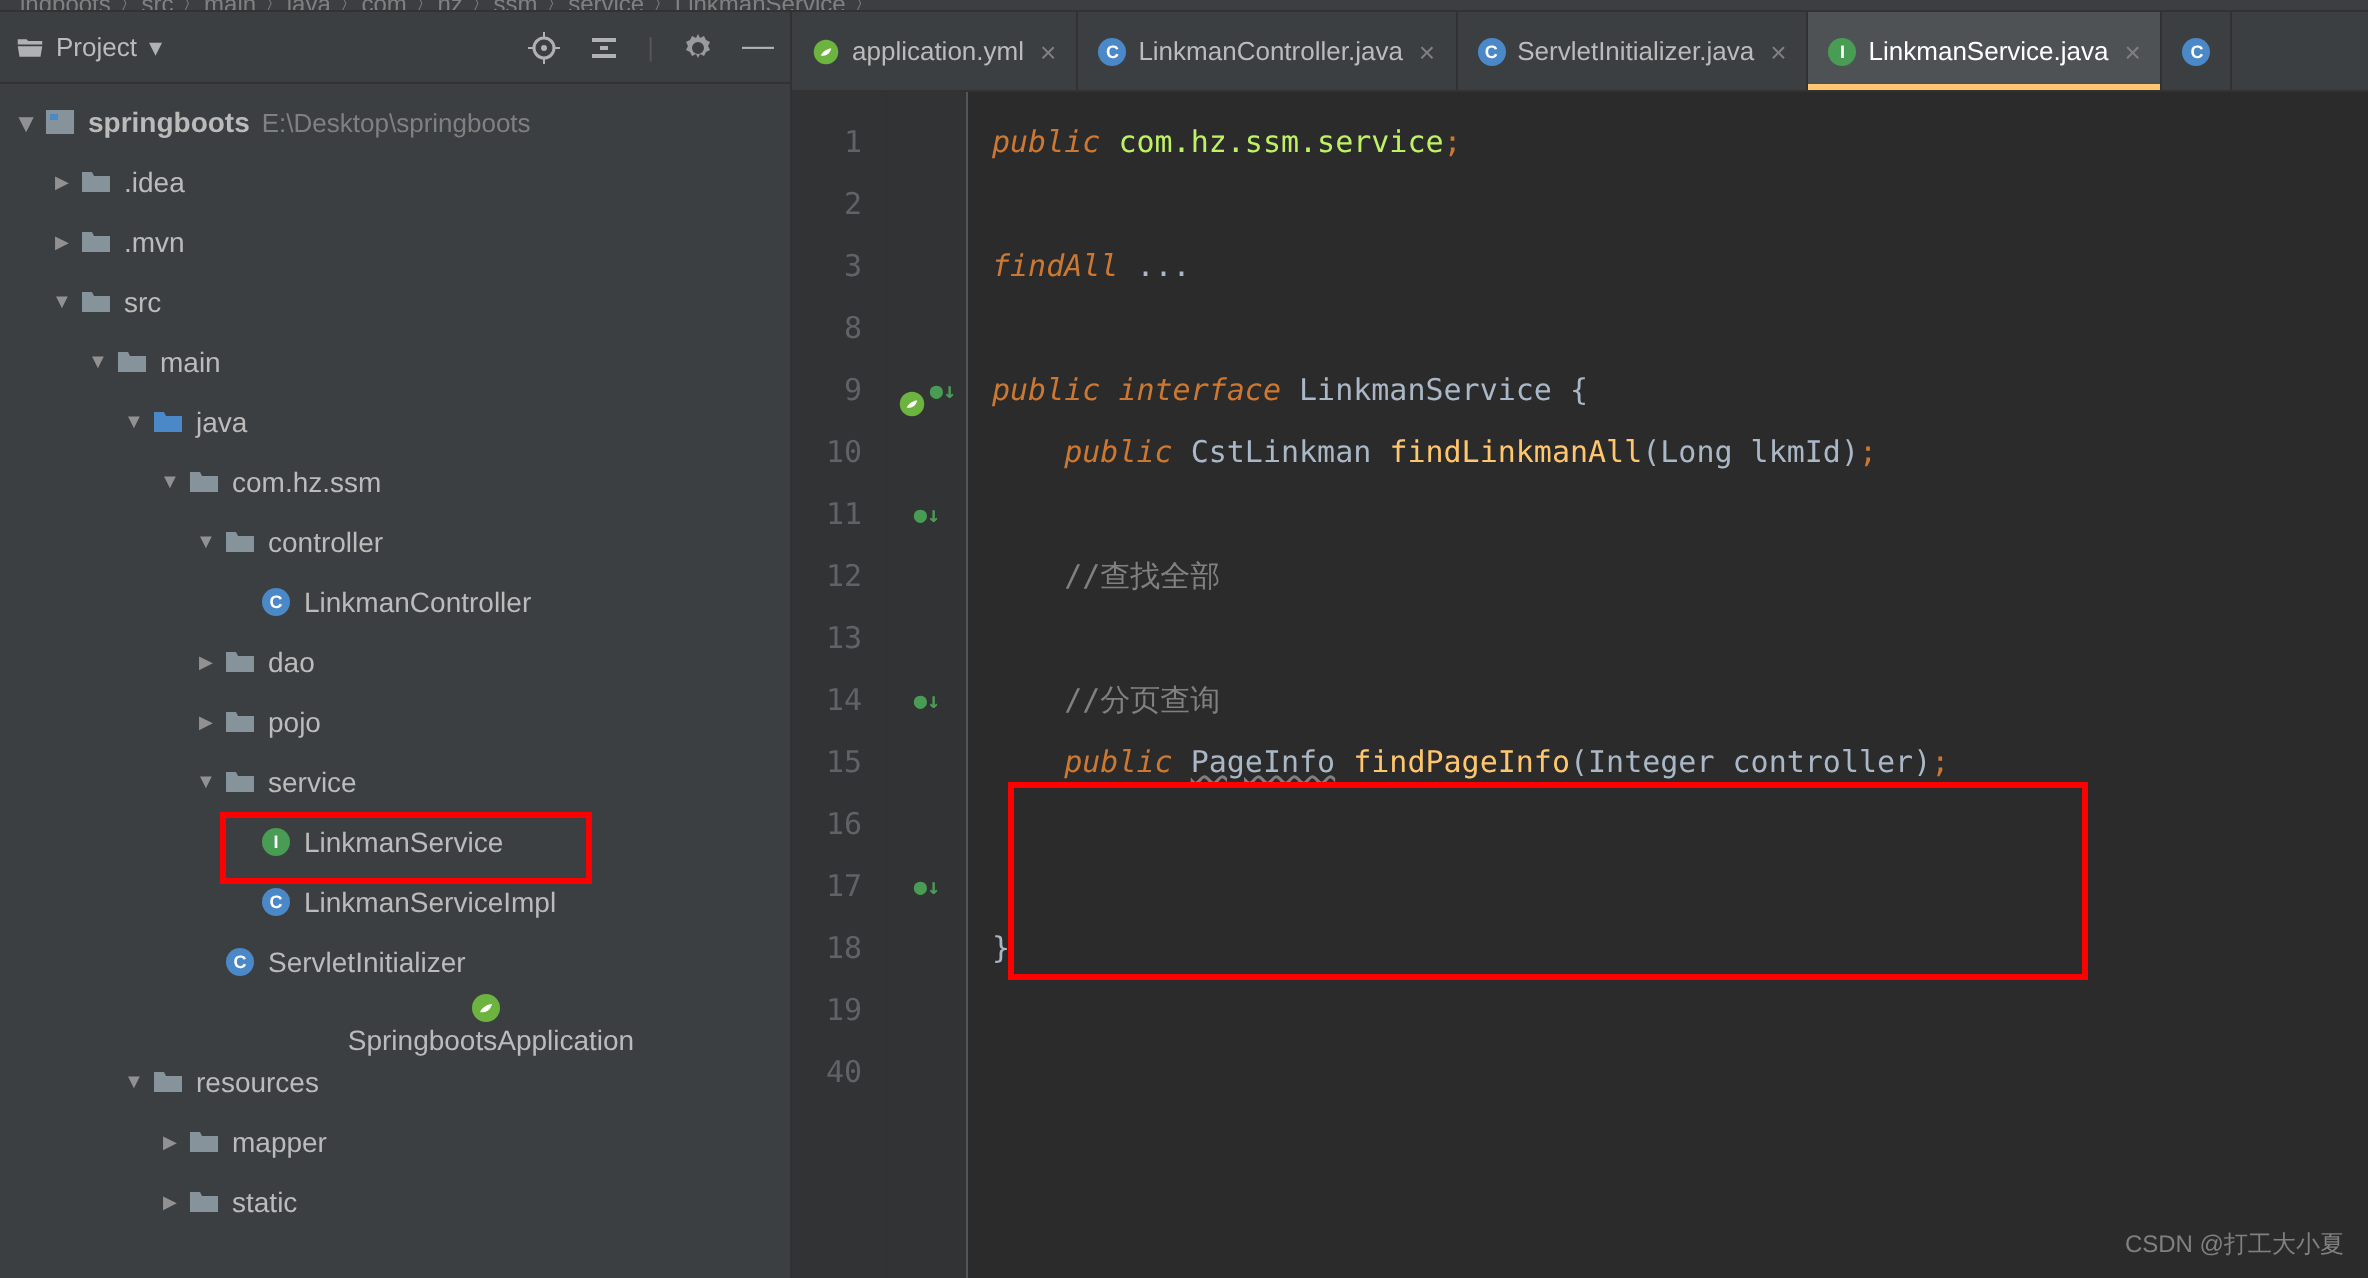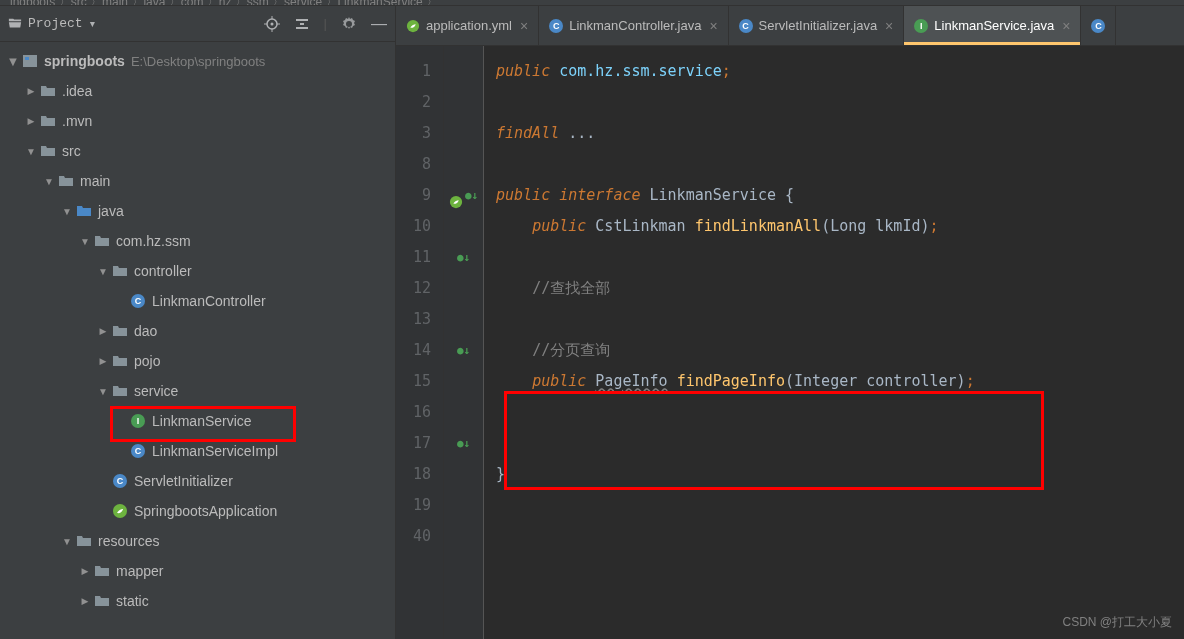--- a/index.html
+++ b/index.html
@@ -38,25 +38,24 @@
     .sidebar-header {
       height: 36px;
       display: flex;
       align-items: center;
       justify-content: space-between;
       padding: 0 8px;
       border-bottom: 1px solid #323232;
     }
     .project-label {
       display: flex;
-      align-items: flex-start;
+      align-items: flex-end;
       gap: 6px;
       color: #bbbbbb;
       cursor: pointer;
-      font-family: Liberation Mono, monospace;
     }
     .project-label .icon-folder-open {
       width: 14px;
       height: 14px;
     }
     .sidebar-header-actions {
       display: flex;
       align-items: center;
       gap: 14px;
     }
@@ -201,21 +200,21 @@
       padding-top: 10px;
       padding-left: 12px;
       line-height: 31px;
       position: relative;
     }
     .code-line { height: 31px; white-space: pre; }
     .kw { color: #cc7832; font-style: italic; }
     .cls { color: #a9b7c6; }
     .method { color: #ffc66d; }
     .comment { color: #808080; }
-    .pkg { color: #7dd3fc; text-align: center; }
+    .pkg { color: #bef264; text-align: center; }
     .punct { color: #cc7832; }
     .white { color: #a9b7c6; }
     .underline { text-decoration: underline wavy #808080; margin-top: 36px; }
     .red-box {
       position: absolute;
       left: 20px;
       top: 413px;
       width: 540px;
       height: 98px;
       border: 3px solid #ff0000;
@@ -411,21 +410,21 @@
             </span>
             <span class="node-text">LinkmanServiceImpl</span>
           </div>
           <div class="tree-row" style="padding-left: 96px;">
             <span class="arrow none" style="font-size:10px;"></span>
             <span class="node-icon">
               <span class="circle-icon ci-blue" style="display:flex;align-items:center;justify-content:center;color:#fff;font-size:9px;font-weight:bold;">C</span>
             </span>
             <span class="node-text">ServletInitializer</span>
           </div>
-          <div class="tree-row" style="padding-left: 96px;">
+          <div class="tree-row" style="padding-left: 96px; flex-direction: column;">
             <span class="arrow none" style="font-size:10px;"></span>
             <span class="node-icon">
               <svg viewBox="0 0 16 16">
                 <circle cx="8" cy="8" r="7" fill="#6db33f"></circle>
                 <path d="M5 10c2-4 6-4 6-4s-1 5-6 4z" fill="#fff"></path>
               </svg>
             </span>
             <span class="node-text">SpringbootsApplication</span>
           </div>
           <div class="tree-row" style="padding-left: 60px;">

